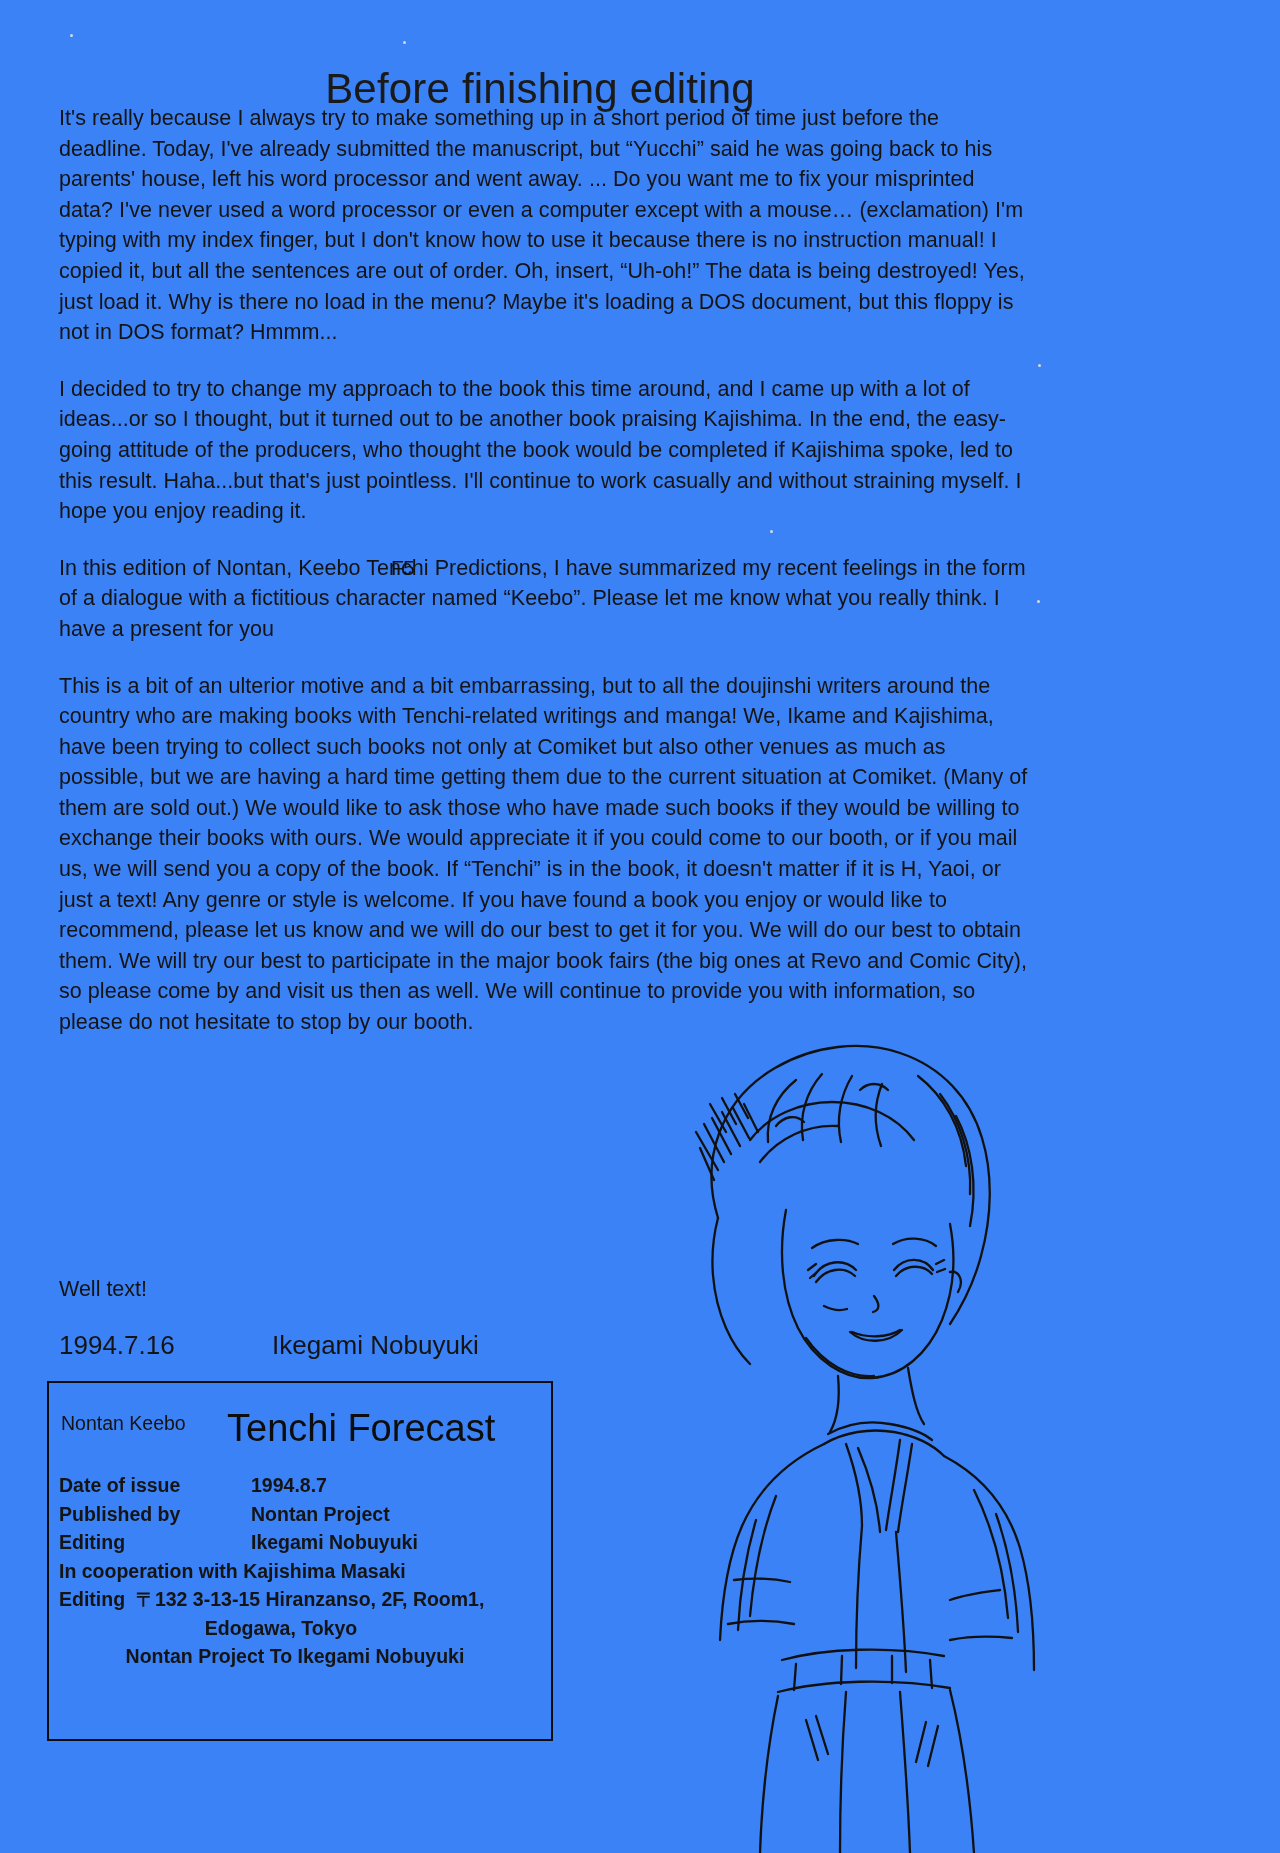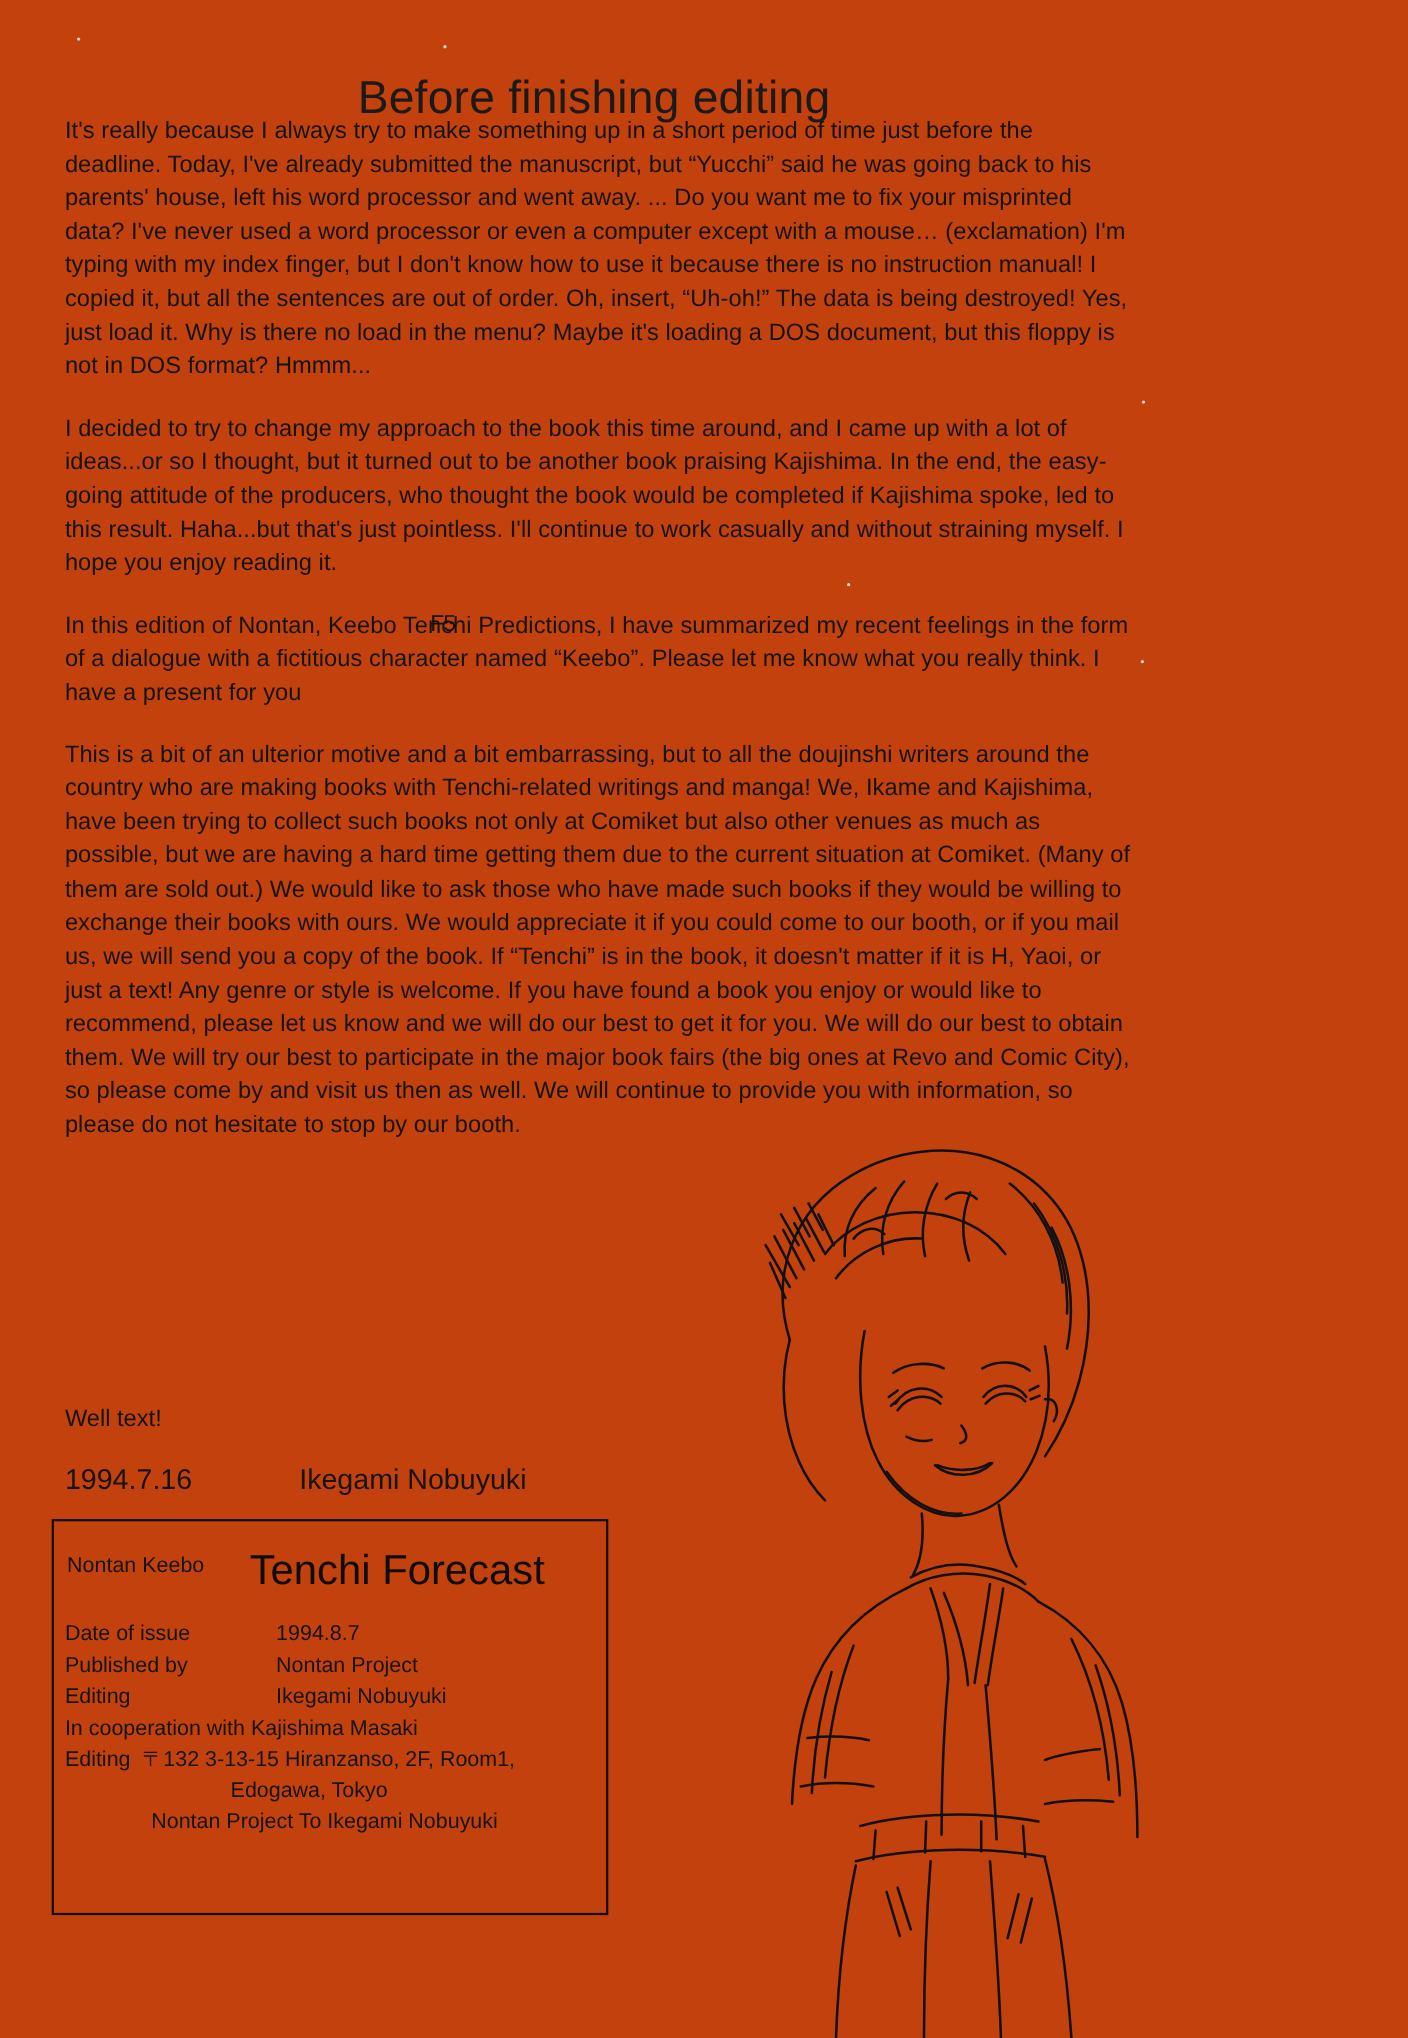--- a/index.html
+++ b/index.html
@@ -13,21 +13,21 @@
     position: relative;
     font-family: "Liberation Sans", sans-serif;
     color: #000000;
     overflow: hidden;
   }
 
   
   #page {
     position: absolute;
     inset: 0;
-    background: #c2410c;
+    background: #3b82f6;
   }
 
   
   .doc-title {
     position: absolute;
     top: 38px;
     left: 0;
     width: 1080px;
     text-align: center;
     font-size: 42px;
@@ -129,20 +129,21 @@
     line-height: 1.1;
     color: #0d0d0d;
     white-space: nowrap;
     margin-top: 13px;
   }
   .colo-rows {
     position: absolute;
     left: 10px;
     top: 88px;
     width: 486px;
+    font-weight: bold;
   }
   .colo-row {
     display: flex;
     font-size: 19.5px;
     line-height: 28.5px;
     color: #141414;
     white-space: nowrap;
   }
   .colo-label {
     flex: 0 0 auto;

